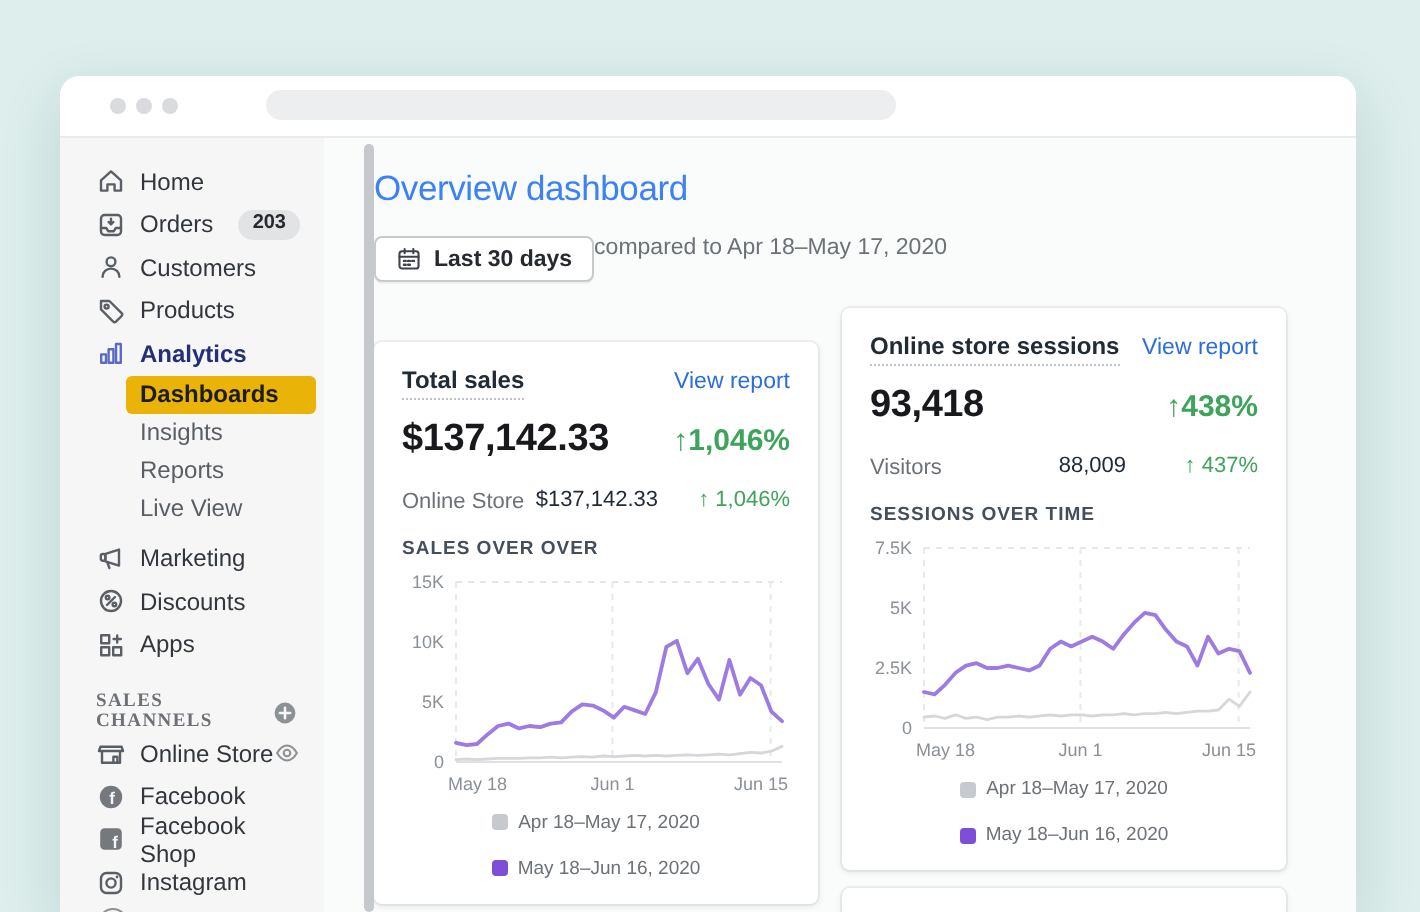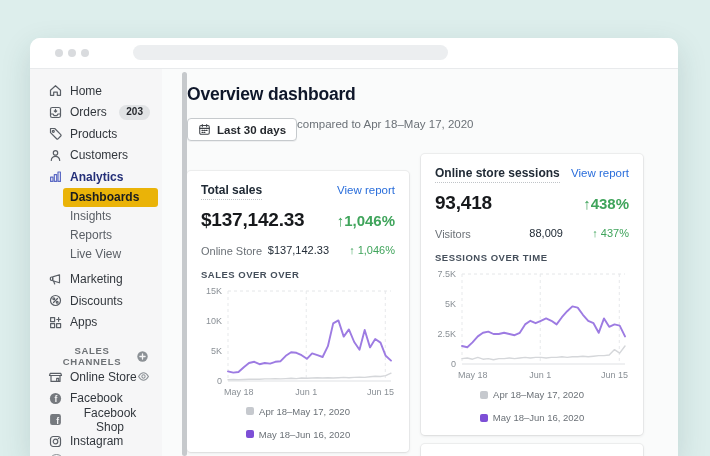--- a/index.html
+++ b/index.html
@@ -5,35 +5,35 @@
   html,body{margin:0;padding:0;}
   body{font-family:"Liberation Sans","DejaVu Sans",sans-serif;}
   .stage{position:relative;width:710px;height:456px;background:#ddeeec;overflow:hidden;}
   .window{position:absolute;left:30px;top:38px;width:648px;height:418px;border-radius:10px 10px 0 0;
           box-shadow:0 10px 30px rgba(30,70,70,.15);overflow:hidden;display:flex;flex-direction:column;background:#fafbfb;}
   .chrome{height:30px;flex:none;background:#fff;border-bottom:1px solid #e8eaec;position:relative;}
   .dots{position:absolute;left:25px;top:11px;display:flex;gap:5px;}
   .dot{width:8px;height:8px;border-radius:50%;background:#d9dbde;}
   .addressbar{position:absolute;left:103px;top:7px;width:315px;height:15px;border-radius:8px;background:#eceef0;}
   .win-body{flex:1;display:flex;position:relative;min-height:0;}
-  .sidebar{width:132px;flex:none;background:#f6f6f7;padding-top:11px;box-sizing:border-box;position:relative;text-align:center;}
+  .sidebar{width:132px;flex:none;background:#f6f6f7;padding-top:11px;box-sizing:border-box;position:relative;}
   .scrollbar{position:absolute;left:152px;top:3px;bottom:0;width:4.5px;border-radius:3px;background:#c6c9cc;z-index:4;}
   .side-item{display:flex;align-items:center;height:21.5px;padding:0 12px 0 18px;font-size:12px;color:#32373d;font-weight:500;cursor:pointer;}
   .side-item.selected{color:#242f78;font-weight:700;}
   .icn{width:15px;height:15px;margin-right:7px;flex:none;display:flex;align-items:center;justify-content:center;}
   .sub-item{display:flex;align-items:center;height:19px;margin:0 4px 0 33px;padding-left:7px;font-size:12px;color:#5a5f66;border-radius:3px;cursor:pointer;}
   .sub-item.active{background:#eab308;color:#1b1d20;font-weight:700;}
   .badge{margin-left:auto;background:#e1e3e5;color:#26292e;font-size:10px;line-height:1;padding:2.5px 7px;border-radius:9px;font-weight:700;}
   .group-gap{height:5px;}
   .sec-head{display:flex;align-items:center;justify-content:space-between;padding:0 13px 0 18px;margin-top:13px;height:20px;
-            font-size:9.5px;font-weight:700;letter-spacing:.7px;color:#6d7175;}
+            font-size:9.5px;font-weight:700;letter-spacing:.7px;color:#6d7175;font-family:Liberation Serif, serif;}
   .eye{margin-left:auto;display:flex;}
   .partial-icon{width:13px;height:13px;border:1.4px solid #8c9196;border-radius:50%;margin:2px 0 0 19px;}
   .main{flex:1;background:#fafbfb;padding:13px 10px 0 25px;box-sizing:border-box;overflow:hidden;}
-  h1{margin:2px 0 13px;font-size:17.5px;font-weight:700;color:#0f172a;letter-spacing:-.2px;}
+  h1{margin:2px 0 13px;font-size:17.5px;font-weight:400;color:#3b82f6;letter-spacing:-.2px;}
   .controls{display:flex;align-items:flex-start;gap:0;margin-bottom:13px;}
   .date-btn{display:inline-flex;align-items:center;gap:6px;padding:4px 10px;border:1px solid #c6cacd;border-radius:4px;background:#fff;
             box-shadow:0 1px 0 rgba(22,29,37,.05);font-size:11.5px;font-weight:600;color:#26292e;cursor:pointer;font-family:inherit;}
   .compare{font-size:11.5px;color:#6b7177;}
   .cards{display:flex;gap:12px;align-items:center;}
   .col{width:222px;display:flex;flex-direction:column;gap:9px;}
   .card{background:#fff;border-radius:4px;box-shadow:0 0 0 1px rgba(63,63,68,.06),0 1px 3px rgba(63,63,68,.13);
         padding:12px 14px;box-sizing:border-box;width:222px;}
   .card-head{display:flex;justify-content:space-between;align-items:baseline;}
   .card-title{font-size:12px;font-weight:700;color:#212b36;border-bottom:1.5px dotted #c0c4c8;padding-bottom:2px;cursor:help;}
@@ -87,35 +87,35 @@
                 <path d="M7.5 4.3 v2.8 M6.3 6 l1.2 1.2 1.2 -1.2"></path>
               </svg>
           </span>
           <span>Orders</span>
           <span class="badge">203</span>
         </div>
 
         <div class="side-item">
           <span class="icn">
             <svg width="15" height="15" viewBox="0 0 15 15" fill="none" stroke="#5a5f66" stroke-width="1.2" stroke-linejoin="round" stroke-linecap="round">
+                <circle cx="7.5" cy="4.9" r="2.2"></circle>
+                <path d="M3.3 12.4 c0-2.3 1.9-4.1 4.2-4.1 s4.2 1.8 4.2 4.1"></path>
+              </svg>
+          </span>
+          <span>Customers</span>
+        </div>
+
+        <div class="side-item">
+          <span class="icn">
+            <svg width="15" height="15" viewBox="0 0 15 15" fill="none" stroke="#5a5f66" stroke-width="1.2" stroke-linejoin="round" stroke-linecap="round">
                 <path d="M2.5 2.5 h4.2 L12.8 8.6 a1 1 0 0 1 0 1.4 l-2.8 2.8 a1 1 0 0 1 -1.4 0 L2.5 6.7 Z"></path>
                 <circle cx="5.3" cy="5.3" r="1"></circle>
               </svg>
           </span>
           <span>Products</span>
-        </div>
-
-        <div class="side-item">
-          <span class="icn">
-            <svg width="15" height="15" viewBox="0 0 15 15" fill="none" stroke="#5a5f66" stroke-width="1.2" stroke-linejoin="round" stroke-linecap="round">
-                <circle cx="7.5" cy="4.9" r="2.2"></circle>
-                <path d="M3.3 12.4 c0-2.3 1.9-4.1 4.2-4.1 s4.2 1.8 4.2 4.1"></path>
-              </svg>
-          </span>
-          <span>Customers</span>
         </div>
 
         <div class="side-item selected">
           <span class="icn">
             <svg width="15" height="15" viewBox="0 0 15 15" fill="none" stroke="#5c6ac4" stroke-width="1.2" stroke-linejoin="round">
                 <rect x="2.6" y="8.2" width="2.4" height="4.2"></rect>
                 <rect x="6.3" y="5.6" width="2.4" height="6.8"></rect>
                 <rect x="10" y="3" width="2.4" height="9.4"></rect>
               </svg>
           </span>

